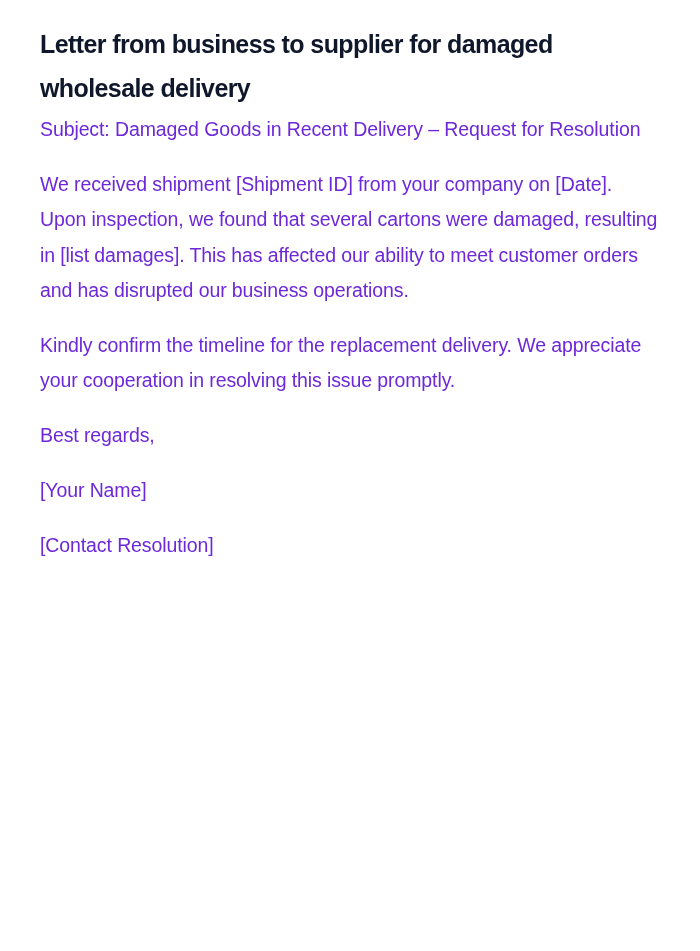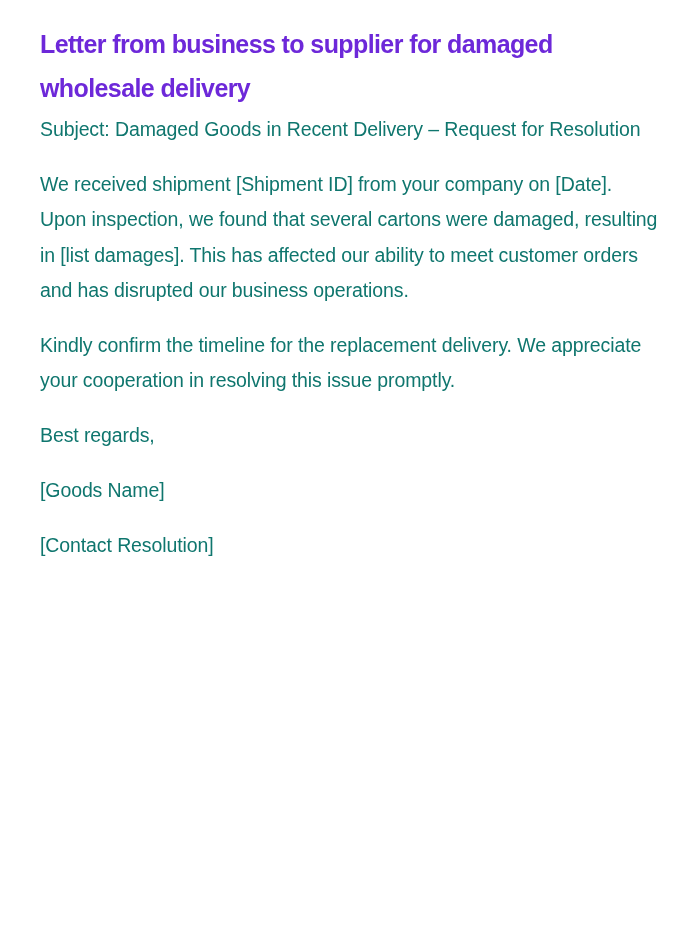--- a/index.html
+++ b/index.html
@@ -5,35 +5,35 @@
     html, body { margin: 0; padding: 0; background: #ffffff; }
     body { width: 700px; height: 951px; overflow: hidden; color: #111111; }
     .page { padding: 22px 40px 0 40px; }
     h1 {
       font-family: "Liberation Sans", sans-serif;
       font-weight: bold;
       font-size: 25px;
       line-height: 44px;
       margin: 0 0 2px 0;
       letter-spacing: -0.6px;
-      color: #6d28d9;
+      color: #0f172a;
     }
     p {
       font-family: "Liberation Sans", sans-serif;
       font-size: 19.5px;
       line-height: 35.3px;
       margin: 0 0 19.7px 0;
-      color: #0f766e;
+      color: #6d28d9;
       letter-spacing: -0.1px;
     }
   </style>
 </head>
 <body>
 
 <div class="page">
   <h1>Letter from business to supplier for damaged wholesale delivery</h1>
   <p>Subject: Damaged Goods in Recent Delivery – Request for Resolution</p>
   <p>We received shipment [Shipment ID] from your company on [Date]. Upon inspection, we found that several cartons were damaged, resulting in [list damages]. This has affected our ability to meet customer orders and has disrupted our business operations.</p>
   <p>Kindly confirm the timeline for the replacement delivery. We appreciate your cooperation in resolving this issue promptly.</p>
   <p>Best regards,</p>
-  <p>[Goods Name]</p>
+  <p>[Your Name]</p>
   <p>[Contact Resolution]</p>
 </div>
 
 </body></html>

